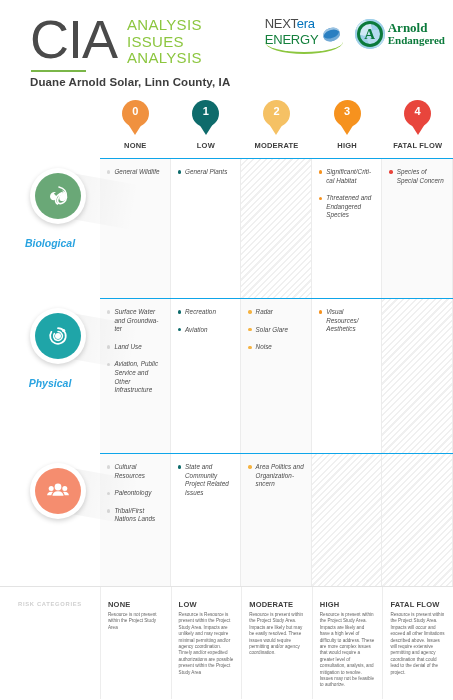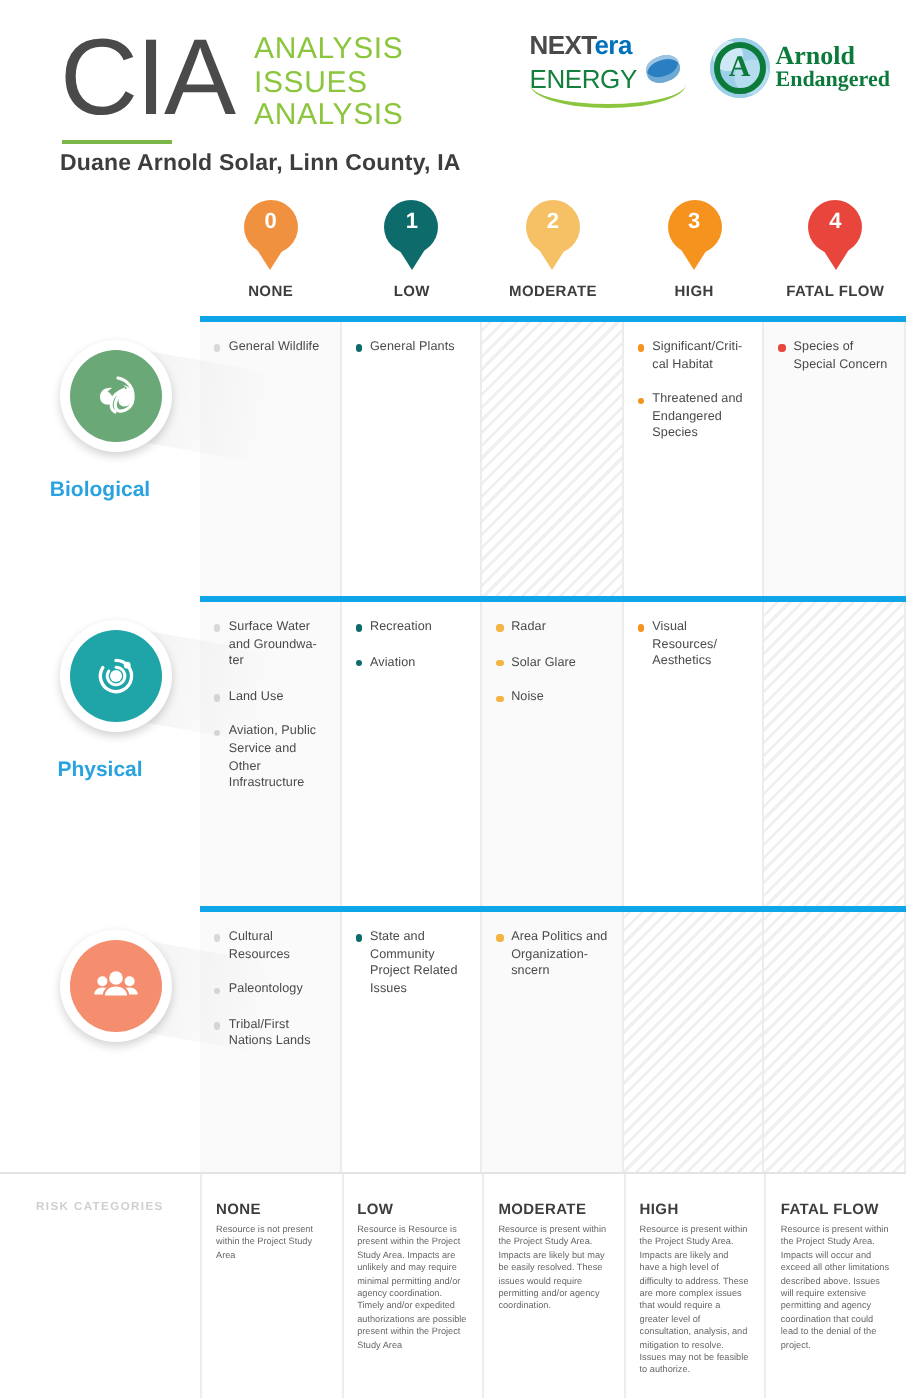--- a/index.html
+++ b/index.html
@@ -31,21 +31,21 @@
     position:absolute; left:31px; top:70px; width:55px; height:2px;
     background:#7ab648;
   }
   .cia-subtitle {
     position:absolute; left:30px; top:76px;
     font-size:11.5px; font-weight:bold; color:#3d3d3d; letter-spacing:.1px;
   }
   .logos { position:absolute; right:8px; top:14px; display:flex; align-items:center; gap:12px; }
 
   .nee-logo { position:relative; width:78px; height:40px; }
-  .nee-next { font-size:13px; font-weight:bold; color:#4a4a4a; letter-spacing:-.3px; }
+  .nee-next { font-size:13px; font-weight:normal; color:#4a4a4a; letter-spacing:-.3px; }
   .nee-era  { color:#0072bc; }
   .nee-energy { font-size:13px; font-weight:400; color:#15803d; letter-spacing:-.2px; }
   .nee-swoosh {
     position:absolute; left:0; bottom:0; width:78px; height:12px;
     border-bottom:2.5px solid #8cc63f; border-radius:0 0 50% 50%/0 0 100% 100%;
   }
   .nee-disc {
     position:absolute; right:3px; top:14px; width:17px; height:13px;
     background:#2a7fc1; border-radius:45% 45% 45% 45%;
     transform:rotate(-18deg);
@@ -89,21 +89,21 @@
     transform:translateX(-50%);
     border-left:7px solid transparent; border-right:7px solid transparent;
     border-top:11px solid var(--pc);
   }
   .pin-label {
     margin-top:14px; font-size:7.5px; font-weight:bold; color:#3d3d3d;
     letter-spacing:.2px; text-align:center; white-space:nowrap;
   }
 
   .grid-wrap { position:relative; margin-left:100px; width:353px; }
-  .cat-row { position:relative; display:flex; border-top:3px solid #0ea5e9; }
+  .cat-row { position:relative; display:flex; border-top:1px solid #0ea5e9;font-style:italic; }
   .cell {
     width:70.6px; padding:9px 6px 6px 7px;
     border-right:1px solid #ececec;
     background:#fafafa;
   }
   .cell.alt { background:#ffffff; }
   .cell.empty {
     background:
       repeating-linear-gradient(-45deg, #ffffff 0 3px, #f0f0f0 3px 4.5px);
   }

